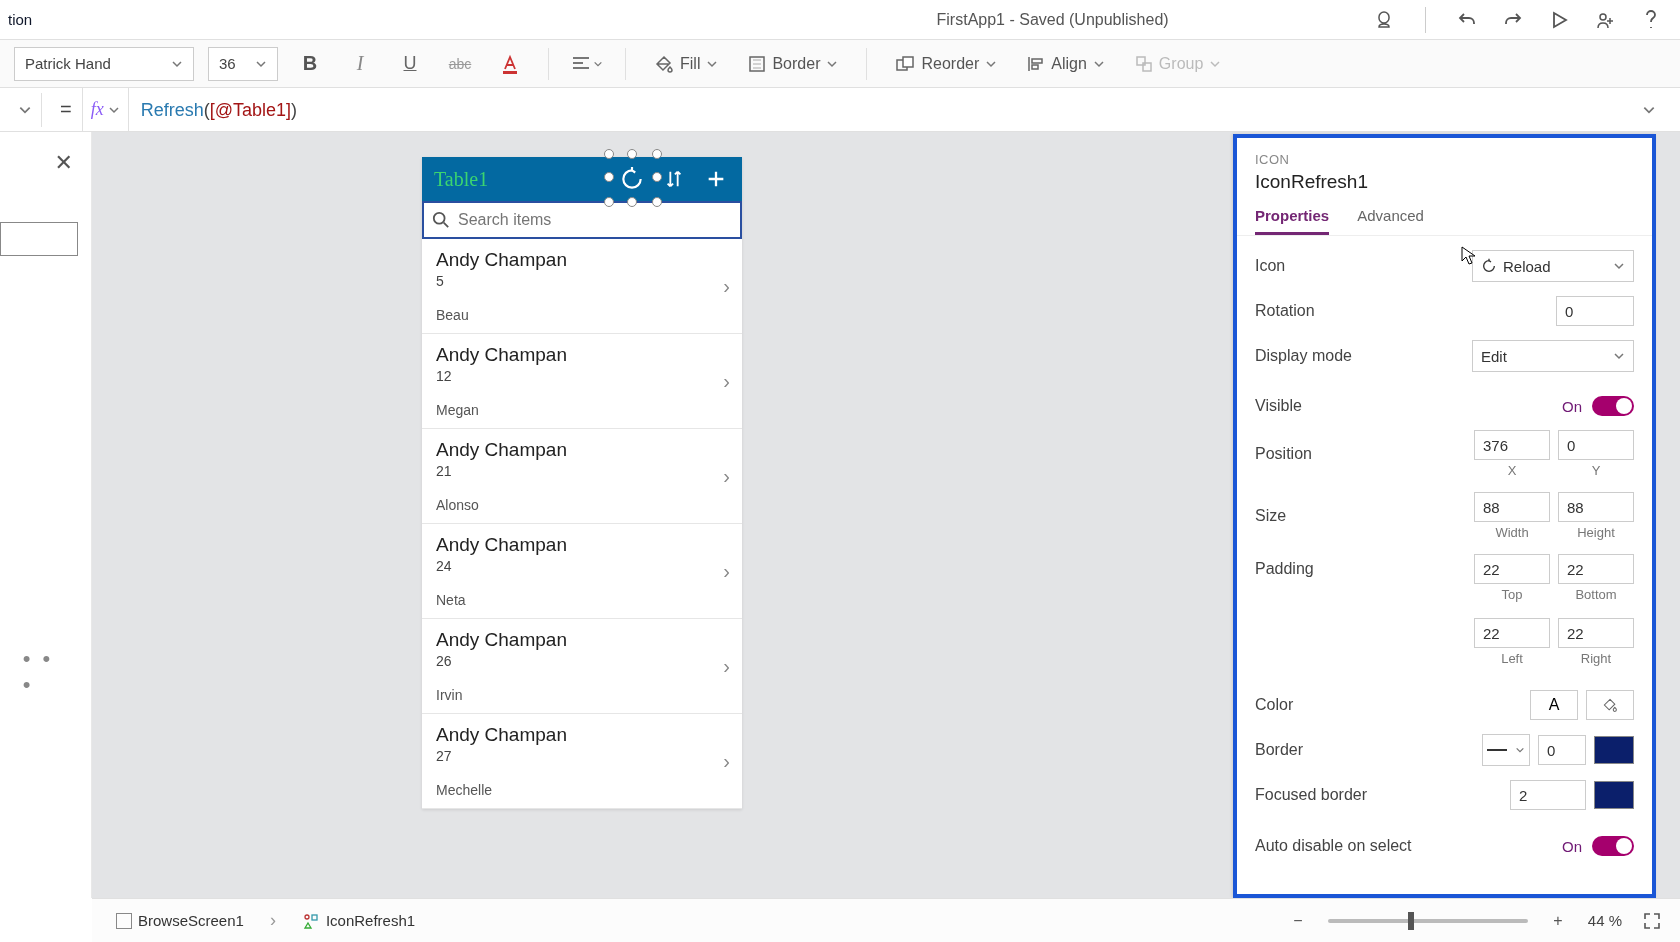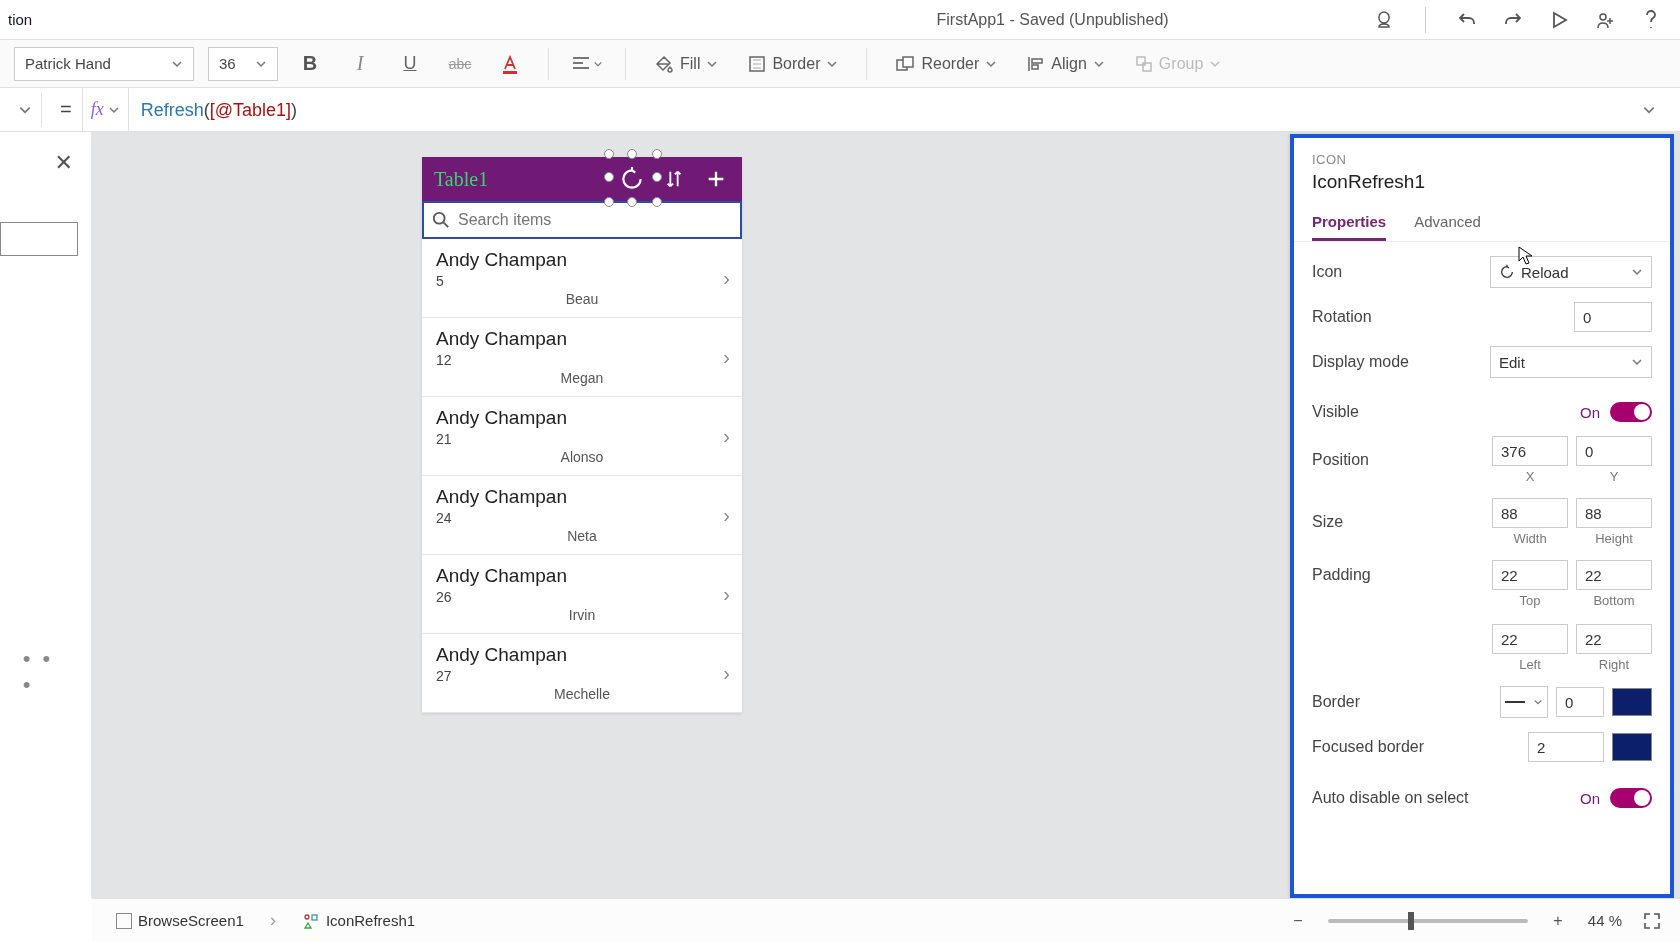--- a/index.html
+++ b/index.html
@@ -39,41 +39,41 @@
 .left-panel { position:absolute; left:0; top:132px; width:92px; height:calc(100% - 132px - 44px); border-right:1px solid #e8e8e8; background:#fff; }
 .left-panel .close-x { position:absolute; top:18px; right:18px; font-size:22px; color:#555; cursor:pointer; }
 .left-panel .slot { position:absolute; top:90px; left:0; width:78px; height:34px; border:1px solid #888; background:#fff;}
 .left-panel .dots { position:absolute; bottom: 200px; left:50%; transform:translateX(-50%); color:#888; font-size:22px; letter-spacing:3px;}
 
 
 .canvas { position:absolute; left:92px; top:132px; right:0; bottom:44px; background:#e3e4e6; overflow:hidden; }
 
 
 .phone { position:absolute; left:330px; top:25px; width:320px; background:#fff; box-shadow: 0 1px 3px rgba(0,0,0,0.1); }
-.phone-header { height:44px; background:#701a75; display:flex; align-items:center; padding:0 8px; gap:6px; position:relative; }
+.phone-header { height:44px; background:#0369a1; display:flex; align-items:center; padding:0 8px; gap:6px; position:relative; }
 .phone-title { color:#3bd470; font-family: "Comic Sans MS", cursive; font-size:20px; flex:1; padding-left:4px;}
 .phone-header .hicon { width:36px; height:36px; display:flex; align-items:center; justify-content:center; color:#fff; cursor:pointer; }
 .sel-handles { position:absolute; left:182px; top:-8px; width:58px; height:58px; pointer-events:none;}
 .sel-handles .h { width:10px; height:10px; background:#fff; border:1px solid #888; border-radius:50%; position:absolute;}
 .phone-search { border:2px solid #2a4fa0; height:38px; display:flex; align-items:center; padding:0 8px; gap:8px; }
 .phone-search input { border:none; outline:none; flex:1; font-size:16px; color:#666; background:transparent;}
 .phone-list { background:#fff;}
 .phone-item { padding:10px 14px 10px 14px; border-bottom:1px solid #e6e6e6; position:relative;}
 .phone-item .t1 { font-size:19px; color:#222;}
 .phone-item .t2 { font-size:14px; color:#444; margin-top:2px;}
-.phone-item .t3 { font-size:14px; color:#555; margin-top:2px;text-align:center;}
+.phone-item .t3 { font-size:14px; color:#555; margin-top:18px;}
 .phone-item .chev { position:absolute; right:12px; top:50%; transform:translateY(-50%); color:#888; font-size:20px;}
 
 
-.right-panel { position:absolute; right:6px; top:2px; width:384px; bottom:0; background:#fff; border:4px solid #1a56d6; box-shadow: -1px 0 3px rgba(0,0,0,0.1); overflow:hidden; }
+.right-panel { position:absolute; right:24px; top:2px; width:423px; bottom:0; background:#fff; border:4px solid #1a56d6; box-shadow: -1px 0 3px rgba(0,0,0,0.1); overflow:hidden; }
 .rp-head { padding:14px 18px 6px 18px;}
 .rp-type { color:#888; font-size:13px; letter-spacing:0.5px;}
 .rp-name { color:#222; font-size:19px; margin-top:4px;}
 .rp-tabs { display:flex; gap:28px; padding:8px 18px 0 18px; border-bottom:1px solid #eee;}
-.rp-tab { padding-bottom:8px; font-size:15px; color:#666; cursor:pointer;margin-top:6px;}
+.rp-tab { padding-bottom:8px; font-size:15px; color:#666; cursor:pointer;}
 .rp-tab.active { color:#742774; font-weight:600; border-bottom:3px solid #742774;}
 .rp-body { padding:14px 18px; display:flex; flex-direction:column; gap:14px; }
 .rp-row { display:flex; align-items:center; }
 .rp-label { flex:1; color:#444; font-size:16px;}
 .rp-select { width:162px; height:32px; border:1px solid #ccc; display:flex; align-items:center; padding:0 8px; justify-content:space-between; font-size:15px; color:#333;}
 .rp-input { width:76px; height:30px; border:1px solid #ccc; padding:0 8px; font-size:15px; color:#333;}
 .rp-input-w { width:162px;}
 .rp-sub { font-size:13px; color:#777; text-align:center;}
 .rp-pair { display:flex; gap:8px;}
 .rp-pair-col { display:flex; flex-direction:column; gap:3px; align-items:center;}
@@ -428,20 +428,31 @@
                 <input class="rp-input" value="22" style="">
                 <div class="rp-sub">Left</div>
               </div>
             <div class="rp-pair-col">
                 <input class="rp-input" value="22" style="">
                 <div class="rp-sub">Right</div>
               </div>
           </div>
         </div>
       </div>
+      <div class="rp-row" style="margin-top:10px;">
+        <div class="rp-label">Color</div>
+        <div style="display:flex; gap:8px;">
+          <div class="color-btn">A</div>
+          <div class="color-btn">
+            <svg width="16" height="16" viewBox="0 0 20 20">
+                <path d="M10 3l6 6-7 7-6-6zM16 13c1 1 2 2 2 3a2 2 0 11-4 0c0-1 1-2 2-3z" fill="none" stroke="#666" stroke-width="1.3"></path>
+              </svg>
+          </div>
+        </div>
+      </div>
       <div class="rp-row">
         <div class="rp-label">Border</div>
         <div style="display:flex; gap:8px; align-items:center;">
           <div class="rp-select" style="width:48px; padding:0 4px;">
             <svg width="20" height="6" viewBox="0 0 20 6">
                 <line x1="0" y1="3" x2="20" y2="3" stroke="#333" stroke-width="2"></line>
               </svg>
             <svg width="10" height="10" viewBox="0 0 12 12">
                 <path d="M2 4l4 4 4-4" fill="none" stroke="#777" stroke-width="1.5"></path>
               </svg>

